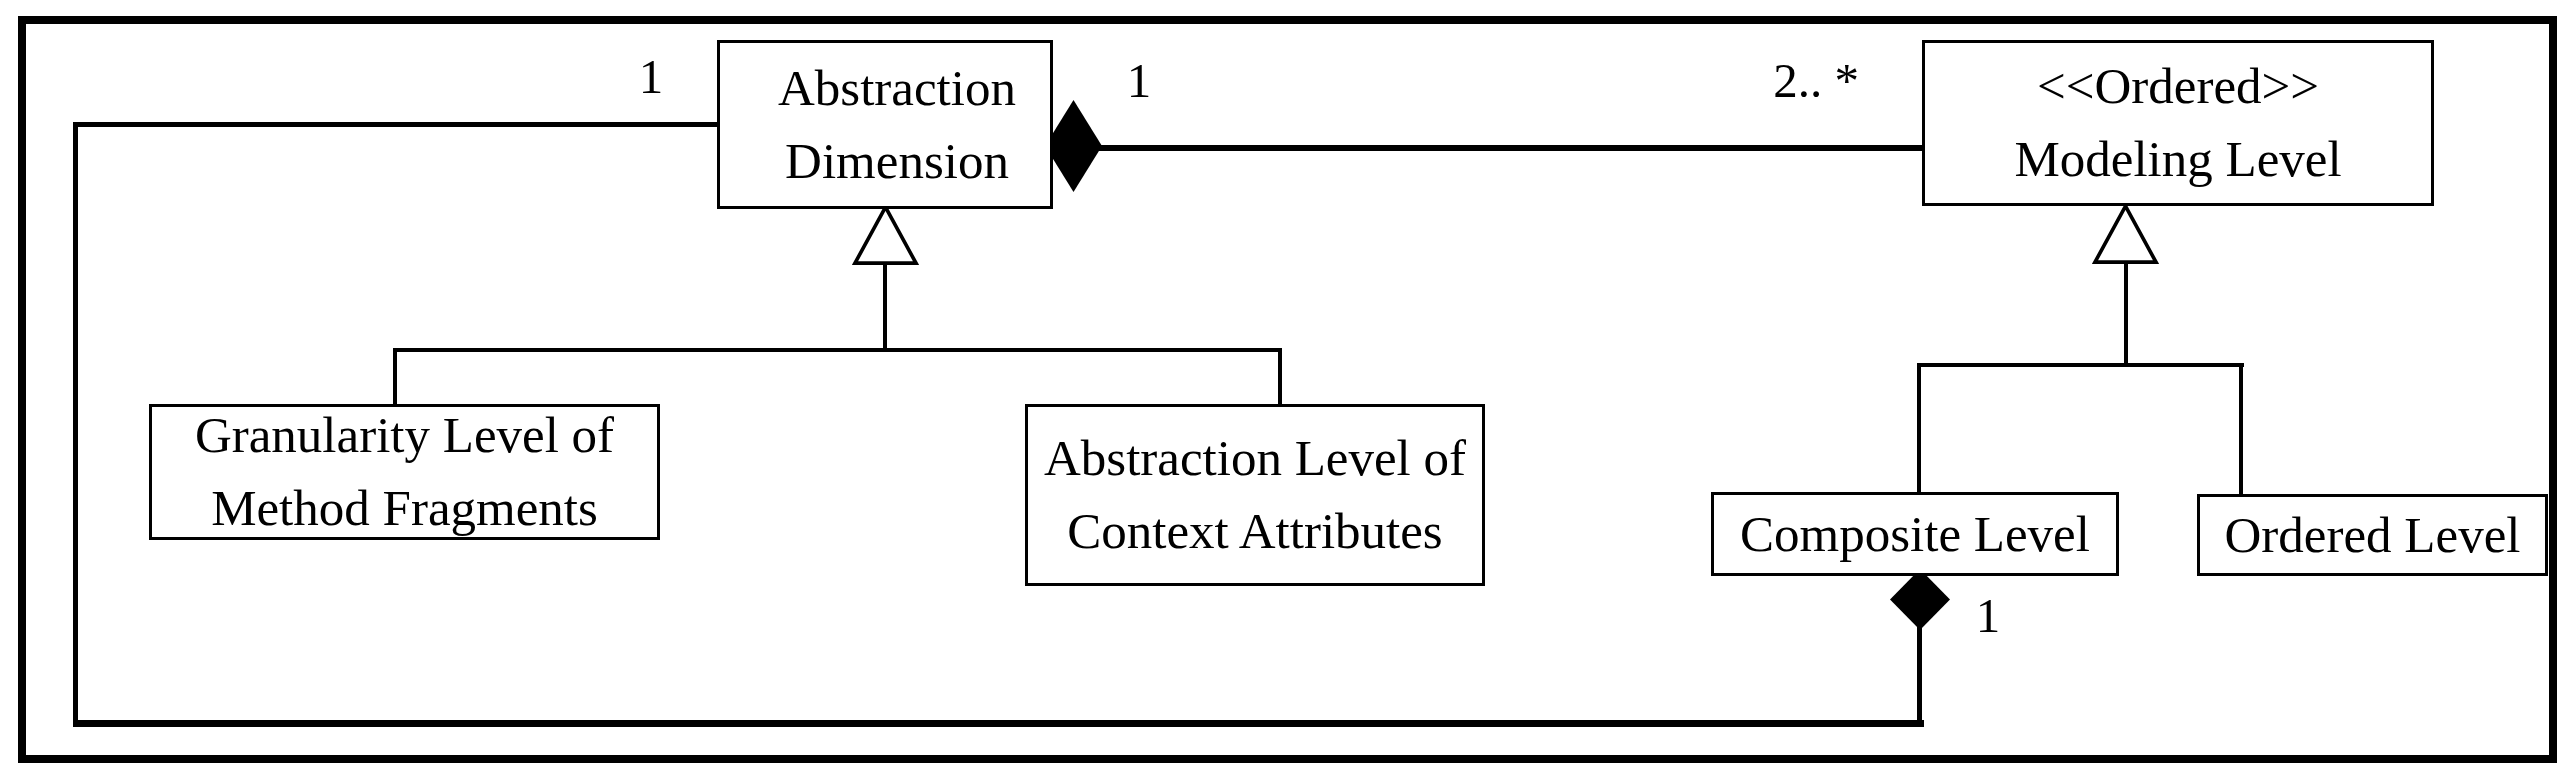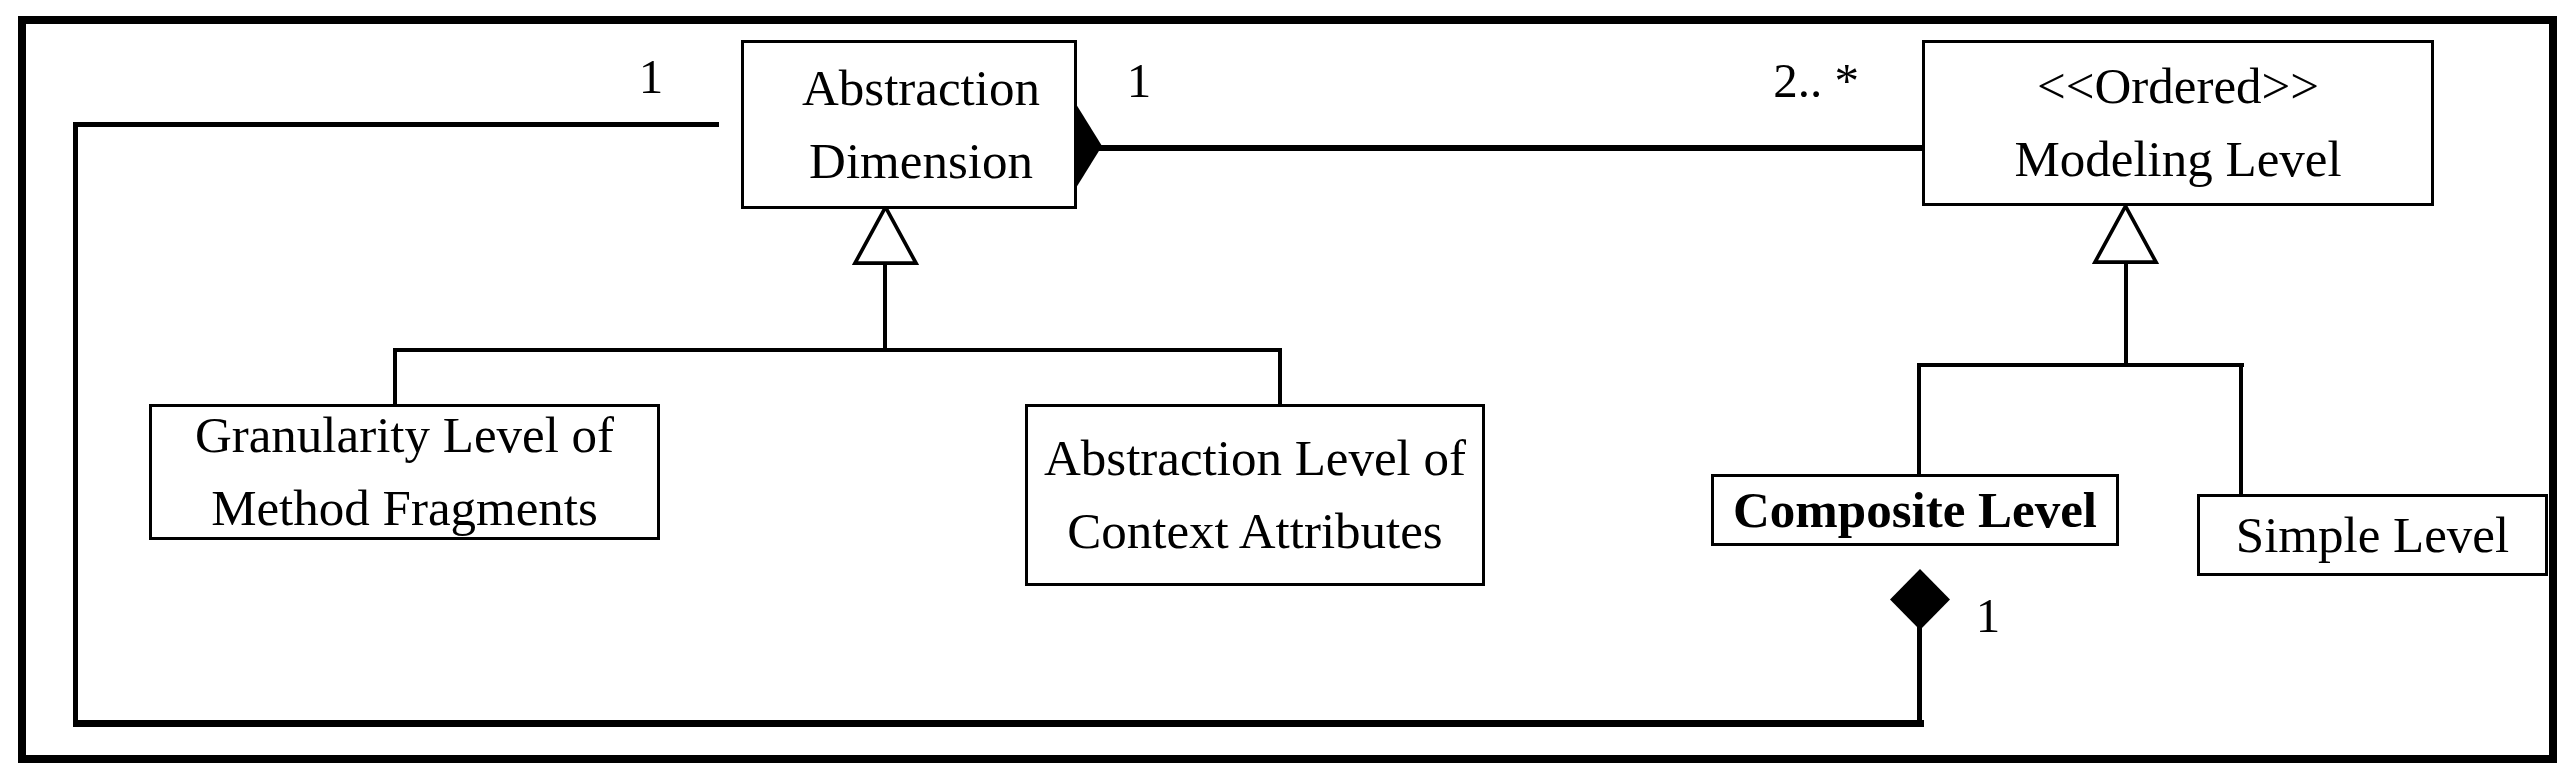--- a/index.html
+++ b/index.html
@@ -59,35 +59,35 @@
   <svg class="tri" style="left:2092px;top:204px;" width="67" height="61" viewBox="0 0 92 84">
     <polygon points="46,3 88,80 4,80" fill="#ffffff" stroke="#000000" stroke-width="5"></polygon>
   </svg>
   <div class="line" style="left:2124px;top:262px;width:3.6px;height:103px;"></div>
   <div class="line" style="left:1917px;top:363px;width:327px;height:4.4px;"></div>
   <div class="line" style="left:1917px;top:363px;width:4.4px;height:132px;"></div>
   <div class="line" style="left:2239px;top:363px;width:4.4px;height:132px;"></div>
 
   <div class="diamond" style="left:1890px;top:569px;width:60px;height:61px;"></div>
 
-  <div class="uml-class" style="left:741px;top:40px;width:336px;height:169px;padding-left:24px;">Abstraction
+  <div class="uml-class" style="left:717px;top:40px;width:336px;height:169px;padding-left:24px;">Abstraction
 Dimension</div>
 
   <div class="uml-class" style="left:1922px;top:40px;width:512px;height:166px;">&lt;&lt;Ordered&gt;&gt;
 Modeling Level</div>
 
   <div class="uml-class" style="left:149px;top:404px;width:511px;height:136px;">Granularity Level of
 Method Fragments</div>
 
   <div class="uml-class" style="left:1025px;top:404px;width:460px;height:182px;">Abstraction Level of
 Context Attributes</div>
 
-  <div class="uml-class" style="left:1711px;top:474px;width:408px;height:72px;font-weight:bold;">Composite Level</div>
+  <div class="uml-class" style="left:1711px;top:492px;width:408px;height:84px;">Composite Level</div>
 
-  <div class="uml-class" style="left:2197px;top:494px;width:351px;height:82px;">Simple Level</div>
+  <div class="uml-class" style="left:2197px;top:494px;width:351px;height:82px;">Ordered Level</div>
 
   <div class="mult" style="left:622px;top:48px;width:58px;">1</div>
 
   <div class="mult" style="left:1110px;top:52px;width:58px;">1</div>
 
   <div class="mult" style="left:1747px;top:52px;width:138px;">2.. *</div>
 
   <div class="mult" style="left:1959px;top:587px;width:58px;">1</div>
 
 </div>

